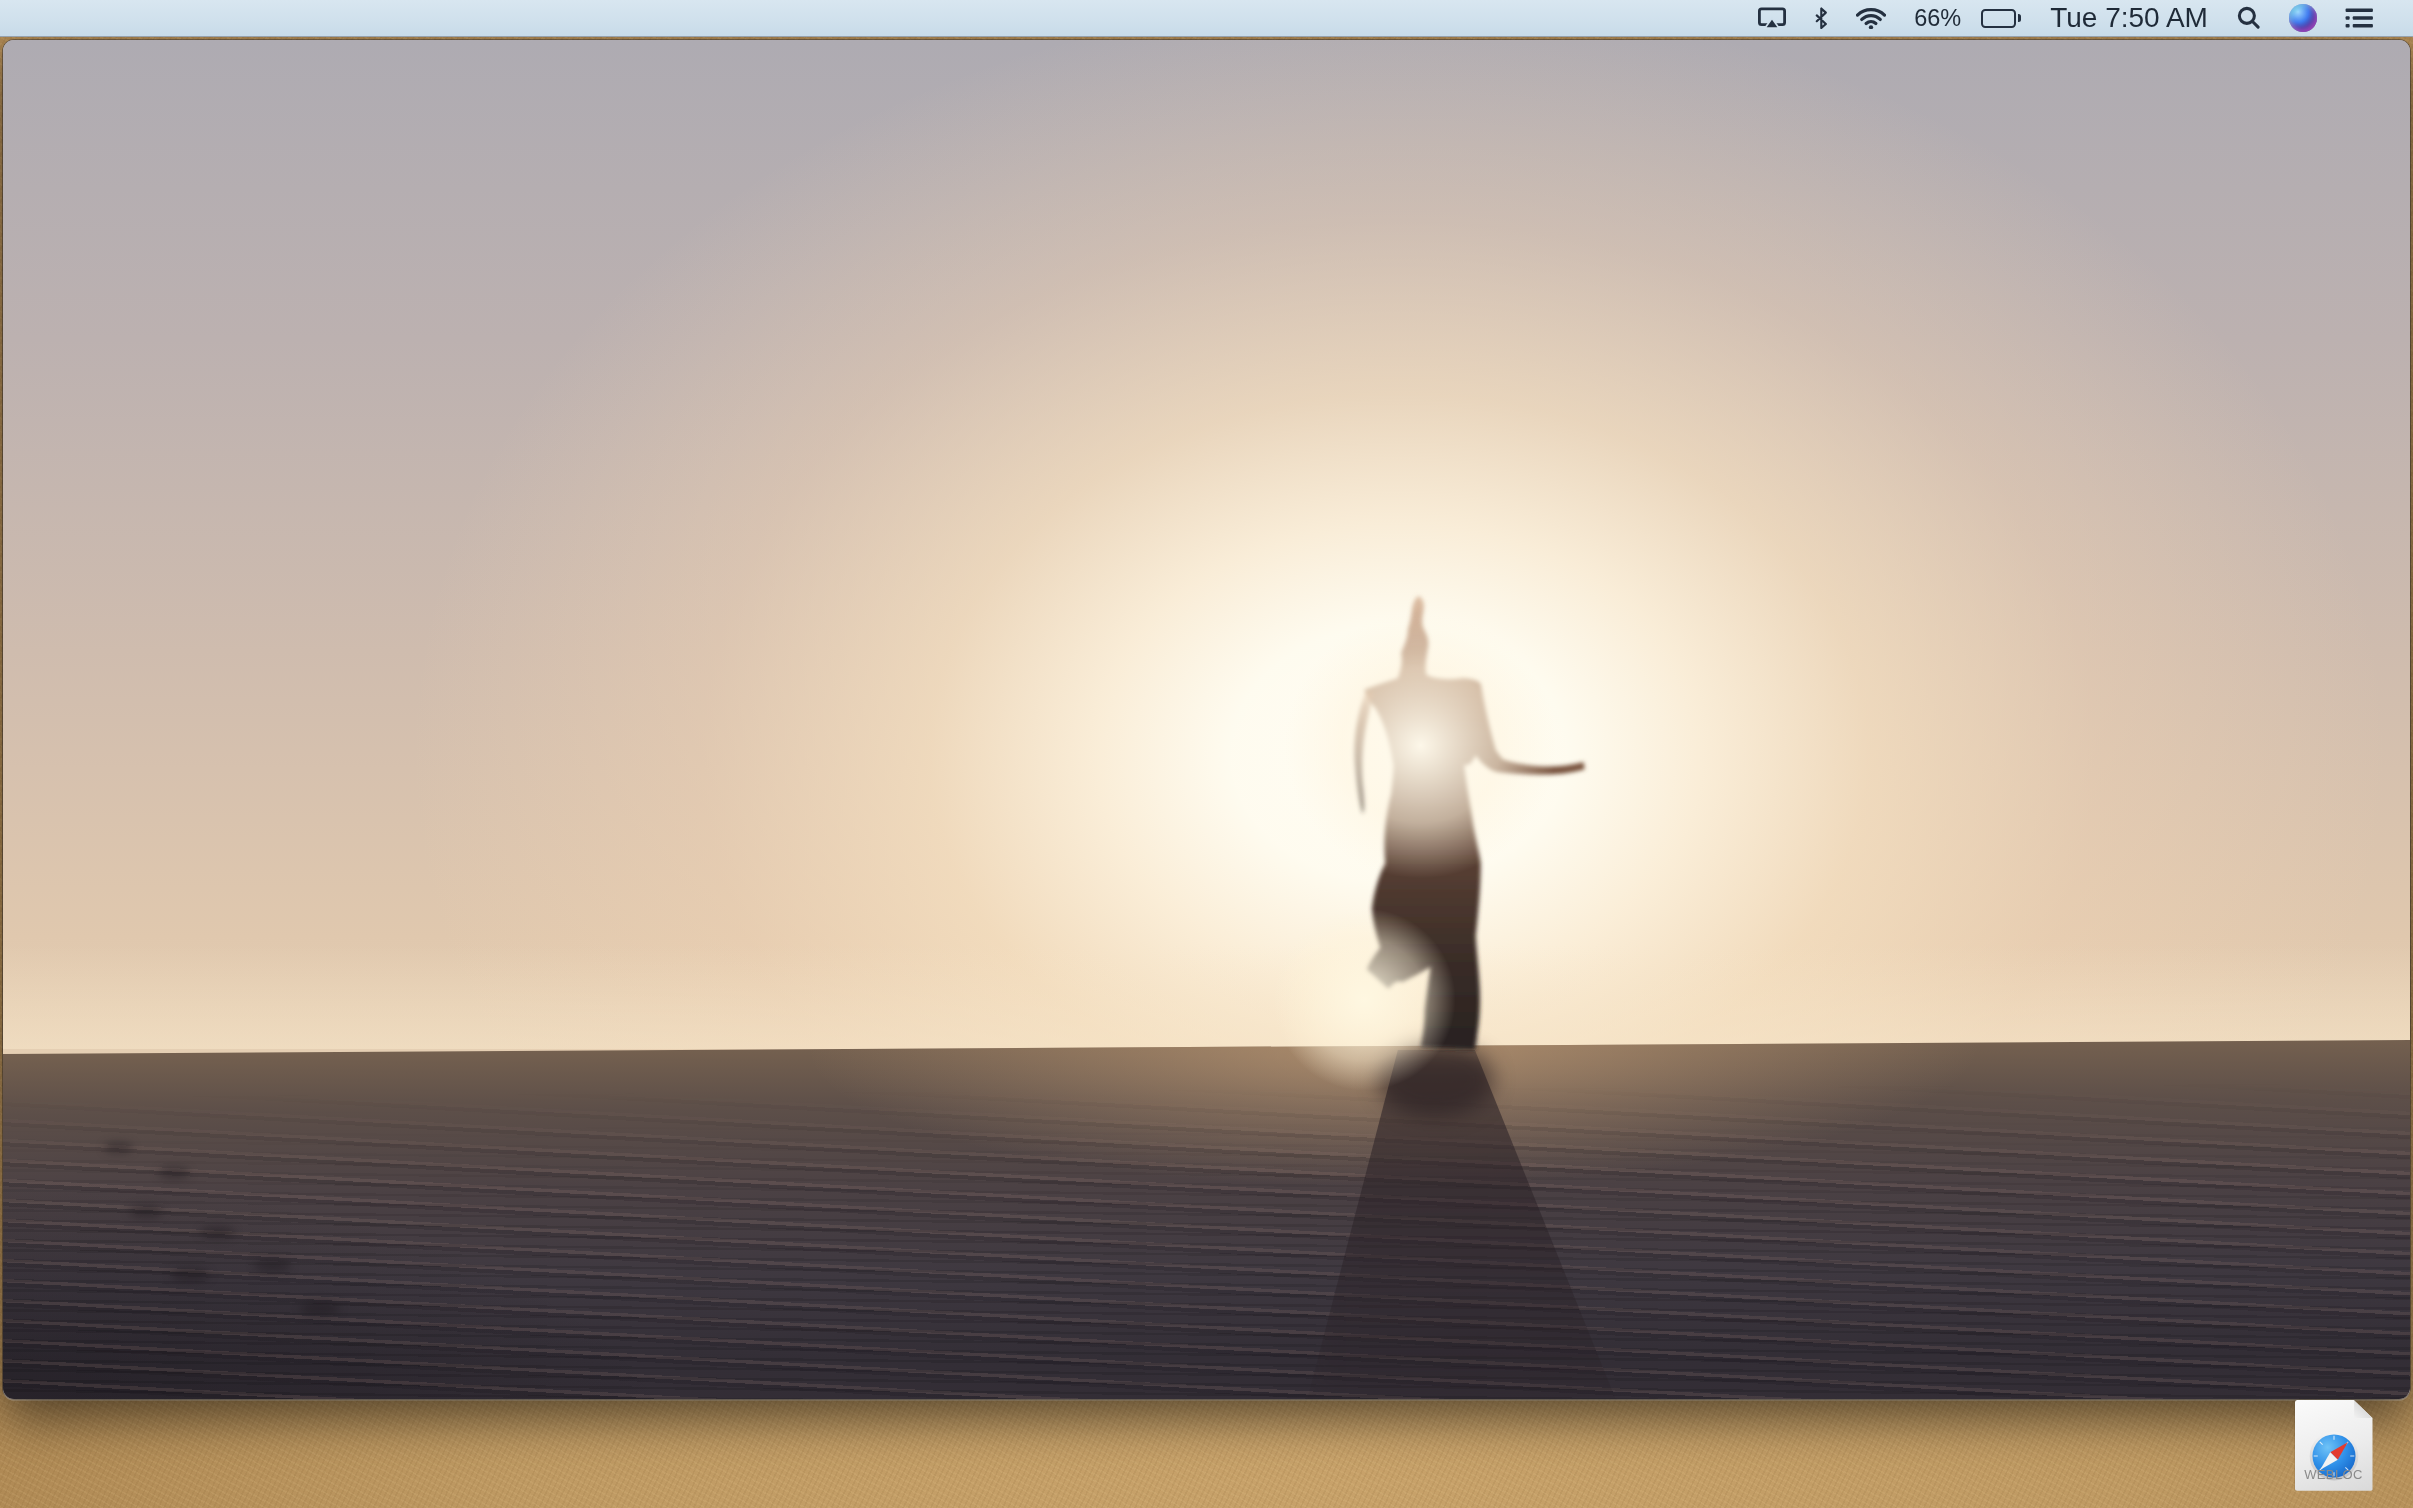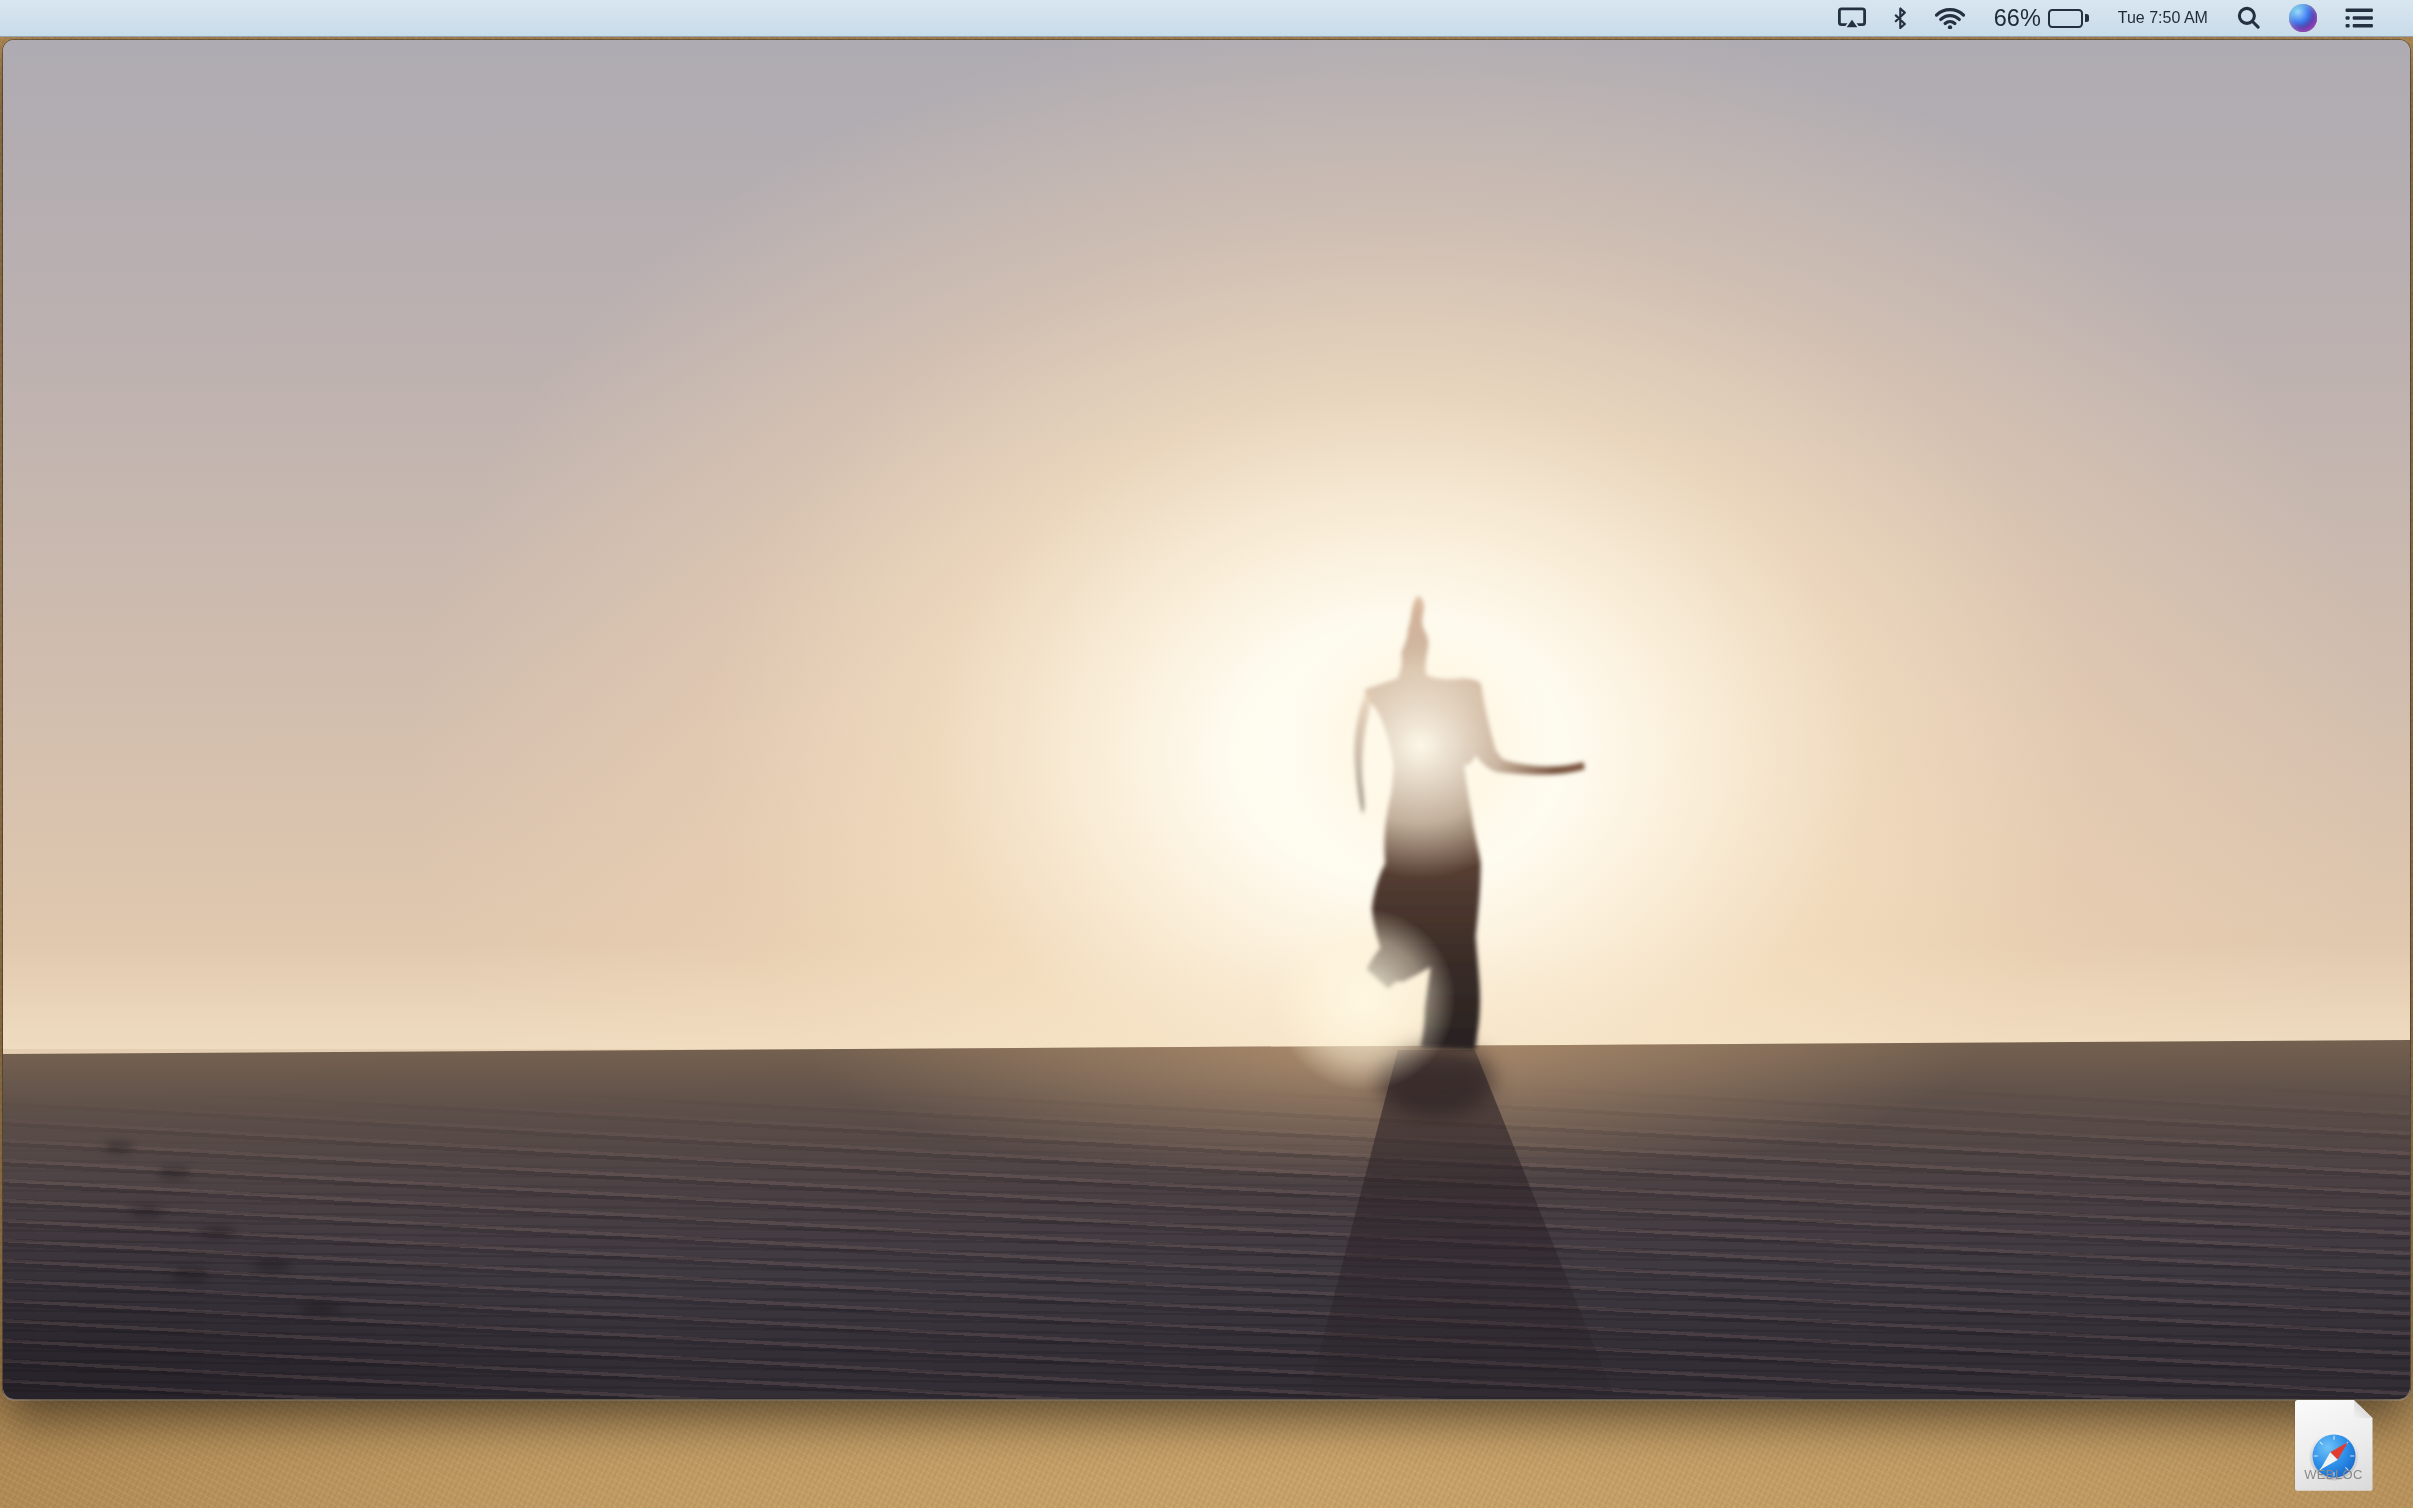--- a/index.html
+++ b/index.html
@@ -24,26 +24,26 @@
   .mb-left{display:flex;align-items:center;height:100%}
   .apple{width:59px;display:flex;justify-content:center;align-items:center;height:100%}
   .apple svg{width:22px;height:26px;fill:var(--menubar-text)}
   .app-name{font-weight:bold;margin-right:11.7px;letter-spacing:0.2px}
   .menu-item{padding:0 18.4px;height:100%;display:flex;align-items:center;cursor:default}
   .mb-right{margin-left:auto;display:flex;align-items:center;height:100%;padding-right:25px;gap:0}
   .status-item{display:flex;align-items:center;height:100%;padding:0 14.2px}
   .status-item svg{display:block}
   .ink{stroke:var(--icon-ink);fill:none;stroke-width:2.6;stroke-linecap:round;stroke-linejoin:round}
   .ink-fill{fill:var(--icon-ink);stroke:none}
-  .batt-pct{font-size:23.5px;margin-right:1px}
+  .batt-pct{font-size:23.5px;margin-right:13px}
   .battery{display:flex;align-items:center}
   .batt-body{width:35px;height:19px;border:2.1px solid var(--icon-ink);border-radius:4.2px;padding:1.7px;margin-left:6.7px}
   .batt-fill{height:100%;background:var(--icon-ink);border-radius:1.3px}
   .batt-nub{width:3.4px;height:8.4px;background:var(--icon-ink);border-radius:0 2.5px 2.5px 0;margin-left:1.7px}
-  .clock{font-size:16px;padding:16px 15px}
+  .clock{font-size:28px;padding:16px 15px}
   .siri-orb{width:28px;height:28px;border-radius:50%;
     background:radial-gradient(circle at 32% 28%, #9fd8ff 0%, #3f7cf0 38%, #2b3f9e 62%, #151b4e 100%);
     box-shadow:inset -2.5px -3.4px 6.7px rgba(190,70,200,.8), inset 2.5px 2.5px 5px rgba(120,230,220,.6)}
 
   
   #window{position:absolute;left:3.4px;top:40px;width:2407px;height:1359px;border-radius:11px;overflow:hidden;
     box-shadow:0 18.4px 50px rgba(0,0,0,.55), 0 1.7px 0 rgba(255,255,255,.35), 0 0 0 0.8px rgba(40,40,45,.55);
     z-index:20;background:#b9b2b2}
   #window .layer{position:absolute;inset:0}
 

